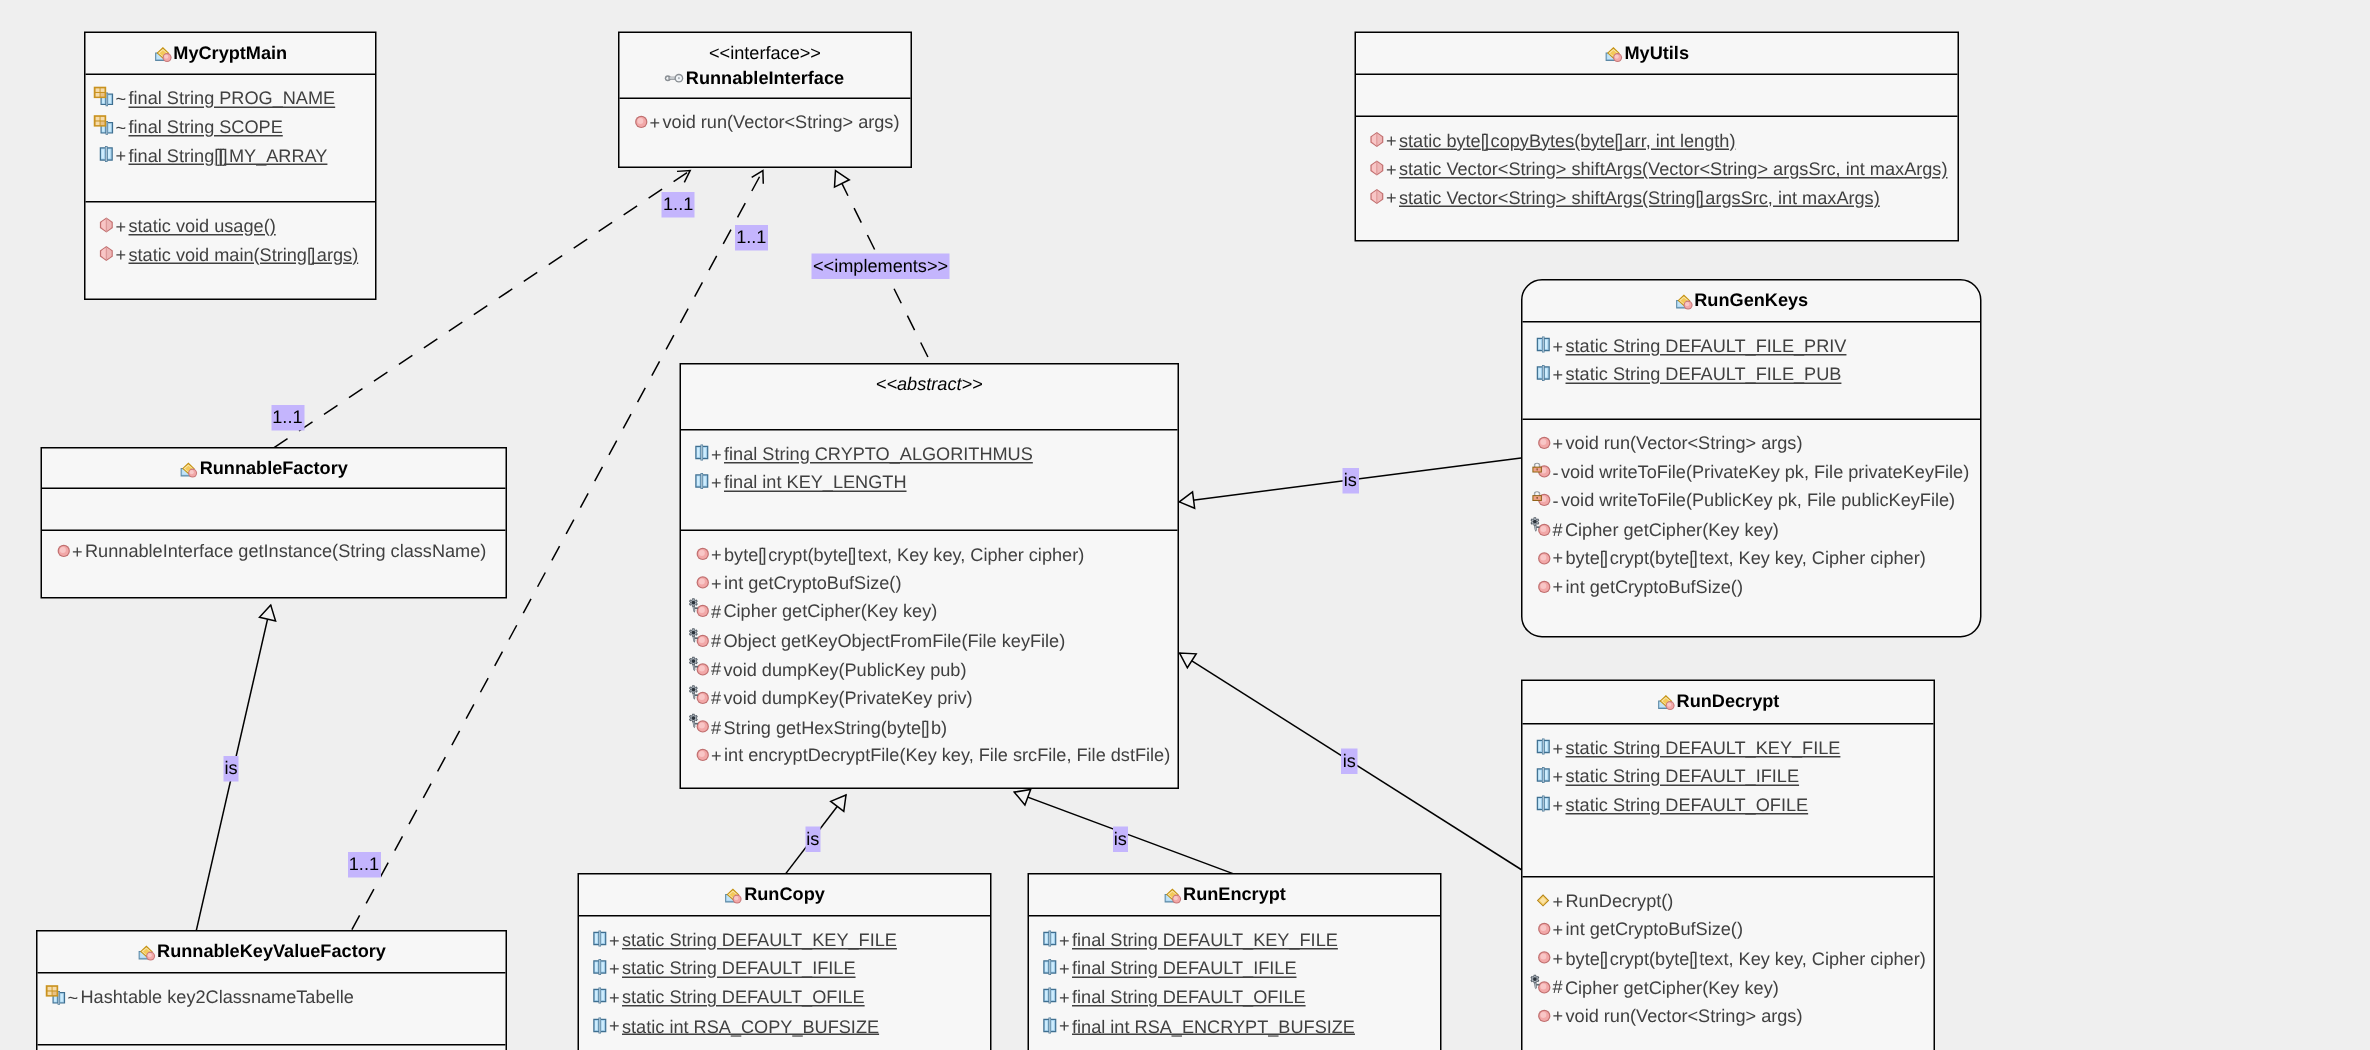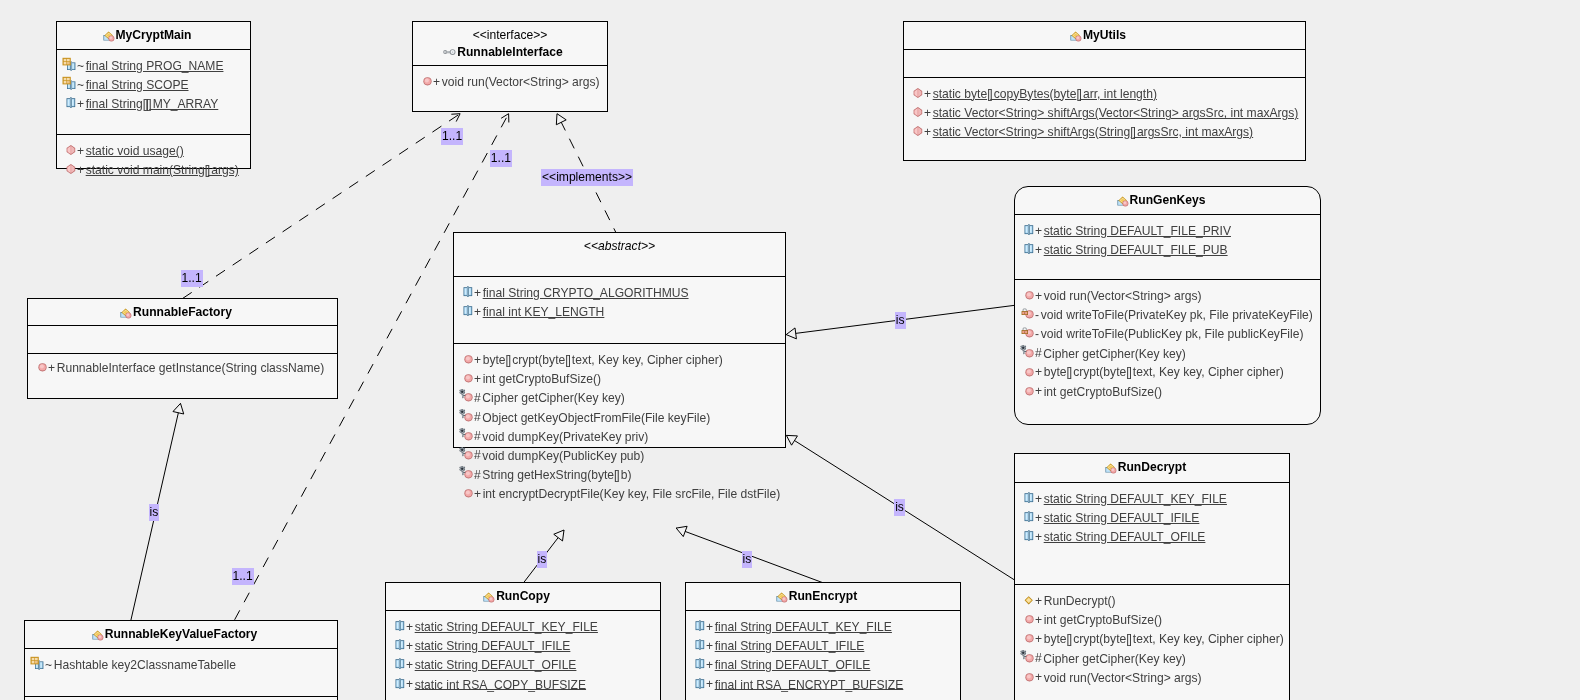--- a/index.html
+++ b/index.html
@@ -54,21 +54,21 @@
       </g>
       <g>
         <path d="M822 582.4 L676.2 528.1" fill="none" stroke="#000" stroke-width="1"></path>
         <path d="M676.2 528.1 L683.276792663126 536.60464611863 L687.1158962821784 526.296334743716 Z" fill="#f2f2f2" stroke="#000" stroke-width="1" stroke-linejoin="miter"></path>
       </g>
       <g>
         <path d="M130.8 620.6 L180.5 403.4" fill="none" stroke="#000" stroke-width="1"></path>
         <path d="M180.5 403.4 L172.99722862197345 411.5313234869279 L183.7200897329137 413.98494317944045 Z" fill="#f2f2f2" stroke="#000" stroke-width="1" stroke-linejoin="miter"></path>
       </g>
     </svg>
-<div class="uml-class" style="left: 56px; top: 21px; width: 195px; height: 148px;">
+<div class="uml-class" style="left: 56px; top: 21px; width: 195px; height: 179px;">
       <div class="cls-header" style="height: 27px; padding-top: 5px;">
         <div class="cls-name"><span class="lbl"><svg class="ic" width="16" height="16" viewBox="0 0 16 16">
               <g>
                 <path d="M2.4 7.0 L6.6 7.0 L10.4 12.6 L2.4 12.6 Z" fill="#5d89a6"></path>
                 <path d="M3.1 7.7 L6.3 7.7 L9.5 11.9 L3.1 11.9 Z" fill="#a4d1ed"></path>
                 <path d="M3.5 8.2 L6.0 8.2 L8.7 11.4 L3.5 11.4 Z" fill="#c3e3f7"></path>
                 <path d="M7.6 3.4 L11.9 7.5 L7.8 11.3 L3.4 7.4 Z" fill="#c4900f"></path>
                 <path d="M7.6 4.5 L11.0 7.5 L7.8 10.3 L4.3 7.4 Z" fill="#fae5a6"></path>
                 <path d="M7.6 5.5 L10.1 7.5 L7.8 9.5 L5.3 7.5 Z" fill="#f3c95a"></path>
                 <circle cx="10.4" cy="10.4" r="3.0" fill="#c87878"></circle>
@@ -311,21 +311,21 @@
           </svg><span class="vis">+</span><span class="txt">byte<span class="brk">[]</span> crypt(byte<span class="brk">[]</span> text, Key key, Cipher cipher)</span></div>
         <div class="member"><svg class="ic" width="16" height="16" viewBox="0 0 16 16">
             <g>
               <circle cx="10.5" cy="9.3" r="4.1" fill="#c07070"></circle>
               <circle cx="10.5" cy="9.3" r="3.3" fill="#f2a8a8"></circle>
               <circle cx="9.9" cy="8.6" r="2.0" fill="#f8c6c6"></circle>
             </g>
           </svg><span class="vis">+</span><span class="txt">int getCryptoBufSize()</span></div>
       </div>
     </div>
-    <div class="uml-class" style="left: 453px; top: 232px; width: 333px; height: 216px;">
+    <div class="uml-class" style="left: 453px; top: 242px; width: 333px; height: 284px;">
       <div class="cls-header" style="height: 43px; padding-top: 5px;">
         <div class="cls-stereo ital">&lt;&lt;abstract&gt;&gt;</div>
       </div>
       <div class="compartment" style="height: 67px; padding-top: 6px;">
         <div class="member"><svg class="ic" width="16" height="16" viewBox="0 0 16 16">
             <g>
               <path d="M5.5 4.2 L14.2 4.2 L14.2 13.1 L5.5 13.1 Z" fill="#3f6f90"></path>
               <rect x="6.3" y="5.0" width="2.8" height="7.3" fill="#a3cfec"></rect>
               <rect x="10.6" y="5.0" width="2.8" height="7.3" fill="#a3cfec"></rect>
               <rect x="6.7" y="5.5" width="1.6" height="6.2" fill="#cfedfd"></rect>
@@ -392,34 +392,34 @@
               <circle cx="10.5" cy="9.3" r="4.1" fill="#c07070"></circle>
               <circle cx="10.5" cy="9.3" r="3.3" fill="#f2a8a8"></circle>
               <circle cx="9.9" cy="8.6" r="2.0" fill="#f8c6c6"></circle>
               <path d="M3.6 5.6 L5.3 5.6 L5.5 9.4 L4.9 10.5 L4.2 9.4 Z" fill="#5f6870"></path>
               <path d="M3.95 5.9 L4.95 5.9 L5.1 9.2 L4.75 9.9 L4.4 9.2 Z" fill="#a8b0b8"></path>
               <rect x="5.2" y="6.9" width="2.1" height="1.1" fill="#5f6870"></rect>
               <path d="M3.5 0.9 L5.0 0.9 L5.35 2.0 L6.45 1.6 L7.2 2.8 L6.4 3.7 L7.2 4.6 L6.45 5.8 L5.35 5.4 L5.0 6.5 L3.5 6.5 L3.15 5.4 L2.05 5.8 L1.3 4.6 L2.1 3.7 L1.3 2.8 L2.05 1.6 L3.15 2.0 Z" fill="#58616a"></path>
               <path d="M3.8 1.5 L4.7 1.5 L5.05 2.6 L6.0 2.25 L6.45 3.0 L5.65 3.7 L6.45 4.4 L6.0 5.15 L5.05 4.8 L4.7 5.9 L3.8 5.9 L3.45 4.8 L2.5 5.15 L2.05 4.4 L2.85 3.7 L2.05 3.0 L2.5 2.25 L3.45 2.6 Z" fill="#b0b8c0"></path>
               <circle cx="4.25" cy="3.7" r="1.25" fill="#2b333b"></circle>
             </g>
-          </svg><span class="vis">#</span><span class="txt">void dumpKey(PrivateKey priv)</span></div>
+          </svg><span class="vis">#</span><span class="txt">void dumpKey(PublicKey pub)</span></div>
         <div class="member"><svg class="ic" width="16" height="16" viewBox="0 0 16 16">
             <g>
               <circle cx="10.5" cy="9.3" r="4.1" fill="#c07070"></circle>
               <circle cx="10.5" cy="9.3" r="3.3" fill="#f2a8a8"></circle>
               <circle cx="9.9" cy="8.6" r="2.0" fill="#f8c6c6"></circle>
               <path d="M3.6 5.6 L5.3 5.6 L5.5 9.4 L4.9 10.5 L4.2 9.4 Z" fill="#5f6870"></path>
               <path d="M3.95 5.9 L4.95 5.9 L5.1 9.2 L4.75 9.9 L4.4 9.2 Z" fill="#a8b0b8"></path>
               <rect x="5.2" y="6.9" width="2.1" height="1.1" fill="#5f6870"></rect>
               <path d="M3.5 0.9 L5.0 0.9 L5.35 2.0 L6.45 1.6 L7.2 2.8 L6.4 3.7 L7.2 4.6 L6.45 5.8 L5.35 5.4 L5.0 6.5 L3.5 6.5 L3.15 5.4 L2.05 5.8 L1.3 4.6 L2.1 3.7 L1.3 2.8 L2.05 1.6 L3.15 2.0 Z" fill="#58616a"></path>
               <path d="M3.8 1.5 L4.7 1.5 L5.05 2.6 L6.0 2.25 L6.45 3.0 L5.65 3.7 L6.45 4.4 L6.0 5.15 L5.05 4.8 L4.7 5.9 L3.8 5.9 L3.45 4.8 L2.5 5.15 L2.05 4.4 L2.85 3.7 L2.05 3.0 L2.5 2.25 L3.45 2.6 Z" fill="#b0b8c0"></path>
               <circle cx="4.25" cy="3.7" r="1.25" fill="#2b333b"></circle>
             </g>
-          </svg><span class="vis">#</span><span class="txt">void dumpKey(PublicKey pub)</span></div>
+          </svg><span class="vis">#</span><span class="txt">void dumpKey(PrivateKey priv)</span></div>
         <div class="member"><svg class="ic" width="16" height="16" viewBox="0 0 16 16">
             <g>
               <circle cx="10.5" cy="9.3" r="4.1" fill="#c07070"></circle>
               <circle cx="10.5" cy="9.3" r="3.3" fill="#f2a8a8"></circle>
               <circle cx="9.9" cy="8.6" r="2.0" fill="#f8c6c6"></circle>
               <path d="M3.6 5.6 L5.3 5.6 L5.5 9.4 L4.9 10.5 L4.2 9.4 Z" fill="#5f6870"></path>
               <path d="M3.95 5.9 L4.95 5.9 L5.1 9.2 L4.75 9.9 L4.4 9.2 Z" fill="#a8b0b8"></path>
               <rect x="5.2" y="6.9" width="2.1" height="1.1" fill="#5f6870"></rect>
               <path d="M3.5 0.9 L5.0 0.9 L5.35 2.0 L6.45 1.6 L7.2 2.8 L6.4 3.7 L7.2 4.6 L6.45 5.8 L5.35 5.4 L5.0 6.5 L3.5 6.5 L3.15 5.4 L2.05 5.8 L1.3 4.6 L2.1 3.7 L1.3 2.8 L2.05 1.6 L3.15 2.0 Z" fill="#58616a"></path>
               <path d="M3.8 1.5 L4.7 1.5 L5.05 2.6 L6.0 2.25 L6.45 3.0 L5.65 3.7 L6.45 4.4 L6.0 5.15 L5.05 4.8 L4.7 5.9 L3.8 5.9 L3.45 4.8 L2.5 5.15 L2.05 4.4 L2.85 3.7 L2.05 3.0 L2.5 2.25 L3.45 2.6 Z" fill="#b0b8c0"></path>

